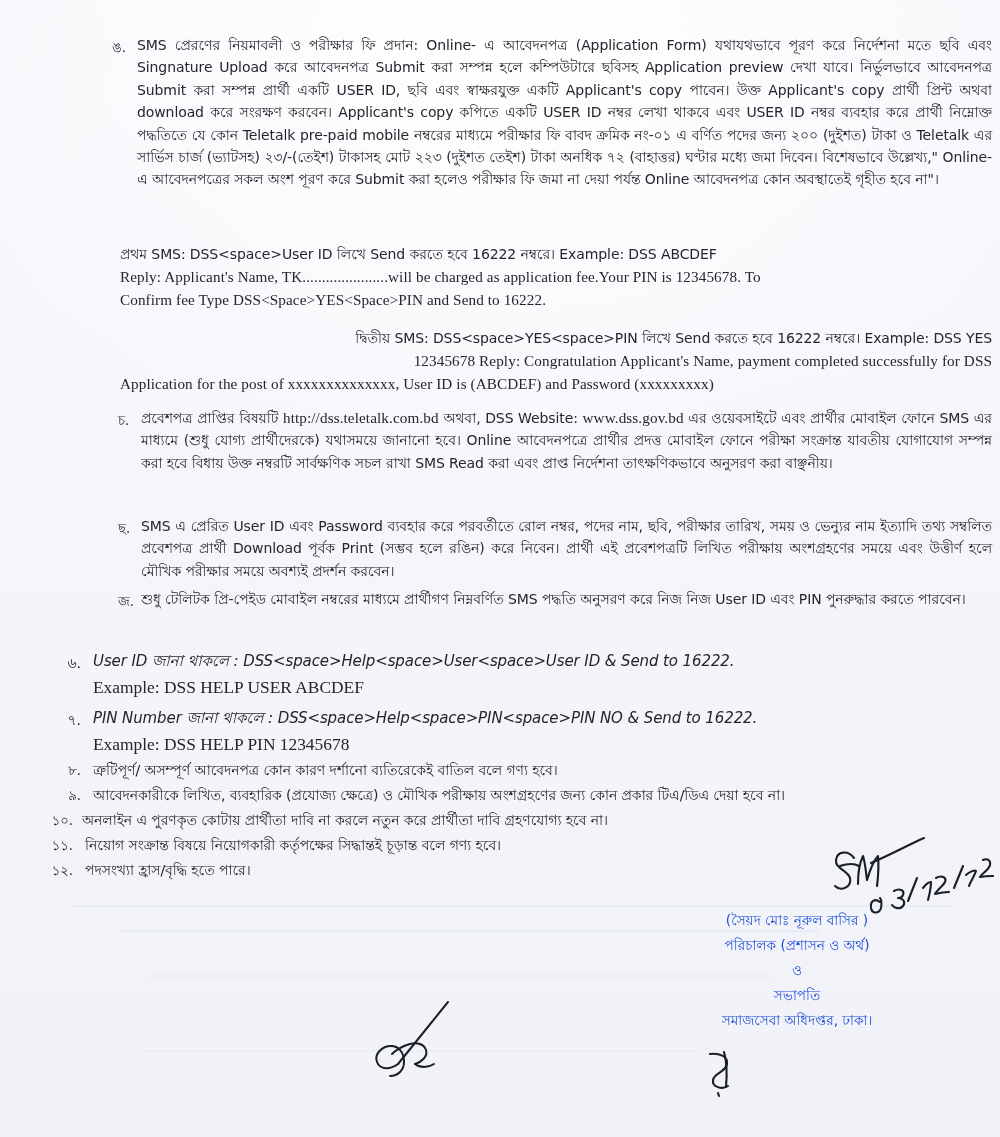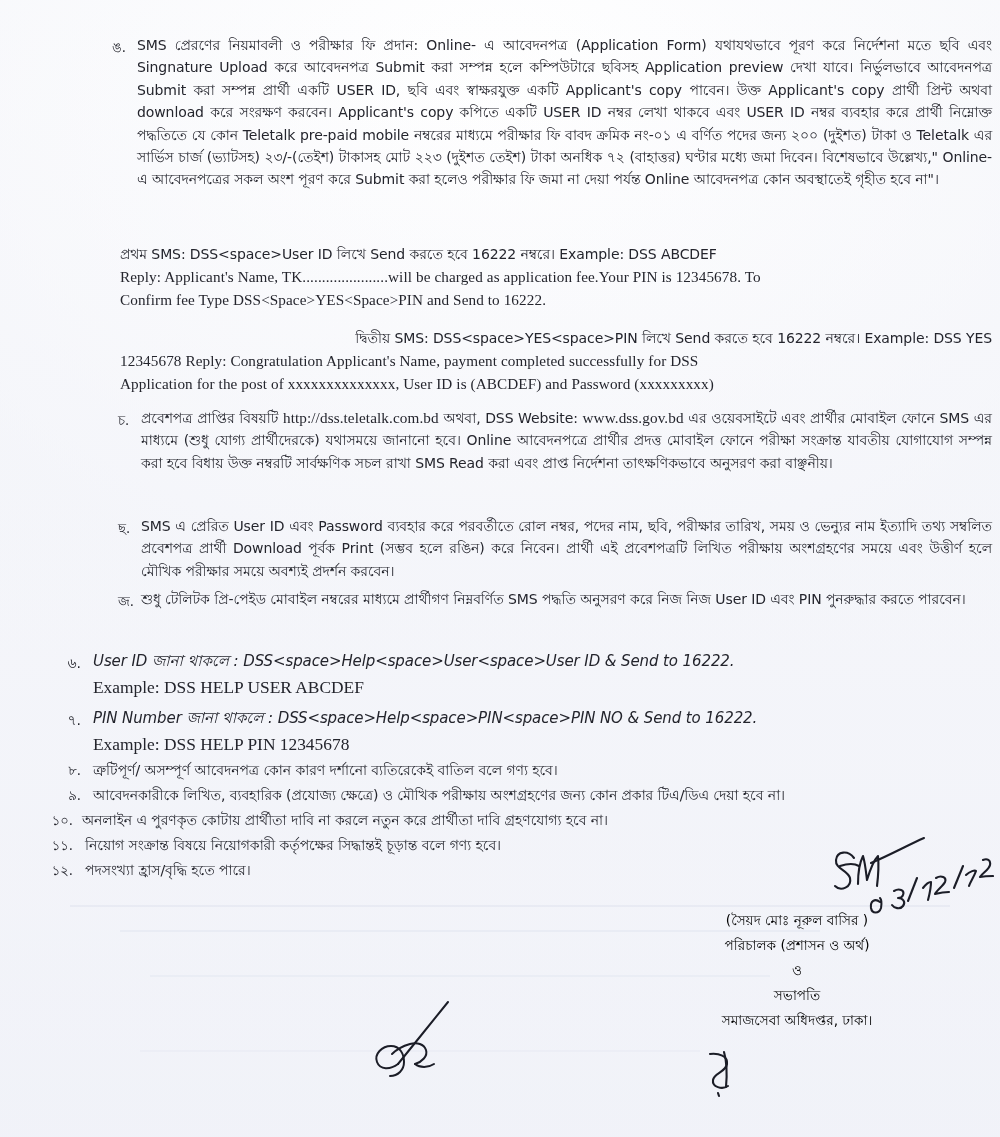--- a/index.html
+++ b/index.html
@@ -74,21 +74,21 @@
   
   #sigblock {
     position: absolute;
     right: 38px;
     top: 908px;
     width: 330px;
     text-align: center;
     font-family: "DejaVu Sans", sans-serif;
     font-size: 13.6px;
     line-height: 25px;
-    color: #000000;
+    color: #1d4ed8;
   }
   #sigblock div { white-space: nowrap; }
 
   
   .hand {
     position: absolute;
     font-family: "DejaVu Serif", serif;
     color: #1b1d27;
     pointer-events: none;
   }
@@ -131,21 +131,21 @@
     <div class="para" style="left:120px; top:266px; width:872px; text-align:left;">
       <span>Reply: Applicant's Name, TK......................will be charged as application fee.Your PIN is 12345678. To</span>
     </div>
     <div class="para" style="left:120px; top:289px; width:872px; text-align:left;">
       <span>Confirm fee Type DSS&lt;Space&gt;YES&lt;Space&gt;PIN and Send to 16222.</span>
     </div>
 
     <div class="para" style="left:120px; top:327px; width:872px; text-align:right;">
       <span class="bn">দ্বিতীয় SMS: DSS&lt;space&gt;YES&lt;space&gt;PIN লিখে Send করতে হবে 16222 নম্বরে। Example: DSS YES</span>
     </div>
-    <div class="para" style="left:120px; top:350px; width:872px; text-align:left;">
+    <div class="para" style="left:120px; top:350px; width:872px; text-align:right;">
       <span>12345678 Reply: Congratulation Applicant's Name, payment completed successfully for DSS</span>
     </div>
     <div class="para" style="left:120px; top:373px; width:872px; text-align:left;">
       <span> Application for  the post of xxxxxxxxxxxxxx, User ID is (ABCDEF) and Password (xxxxxxxxx)</span>
     </div>
 
     <div class="mark" style="left:118px; top:411px;">চ.</div>
     <div class="para" style="left:141px; top:407px; width:851px;">
       <span class="bn">প্রবেশপত্র প্রাপ্তির বিষয়টি </span><span class="lnk">http://dss.teletalk.com.bd</span><span class="bn"> অথবা,  DSS Website: </span><span class="lnk">www.dss.gov.bd</span><span class="bn"> এর ওয়েবসাইটে এবং প্রার্থীর মোবাইল ফোনে SMS এর মাধ্যমে (শুধু যোগ্য প্রার্থীদেরকে) যথাসময়ে জানানো হবে। Online আবেদনপত্রে প্রার্থীর প্রদত্ত মোবাইল ফোনে পরীক্ষা সংক্রান্ত যাবতীয় যোগাযোগ সম্পন্ন করা হবে বিধায় উক্ত নম্বরটি সার্বক্ষণিক সচল রাখা SMS Read করা এবং প্রাপ্ত নির্দেশনা তাৎক্ষণিকভাবে অনুসরণ করা বাঞ্ছনীয়।</span>
     </div>

